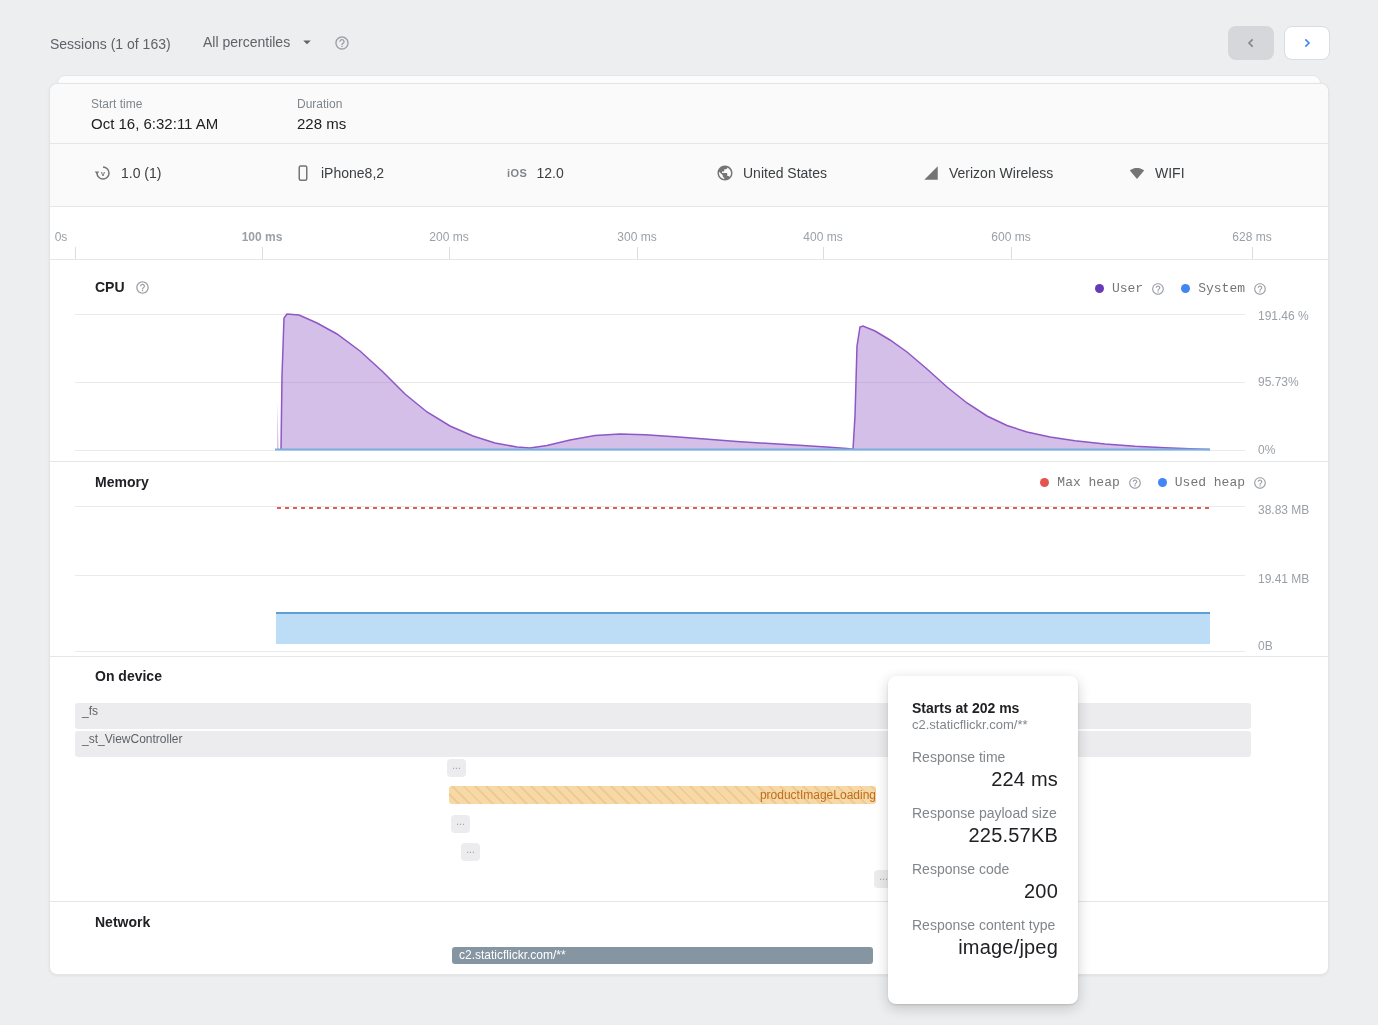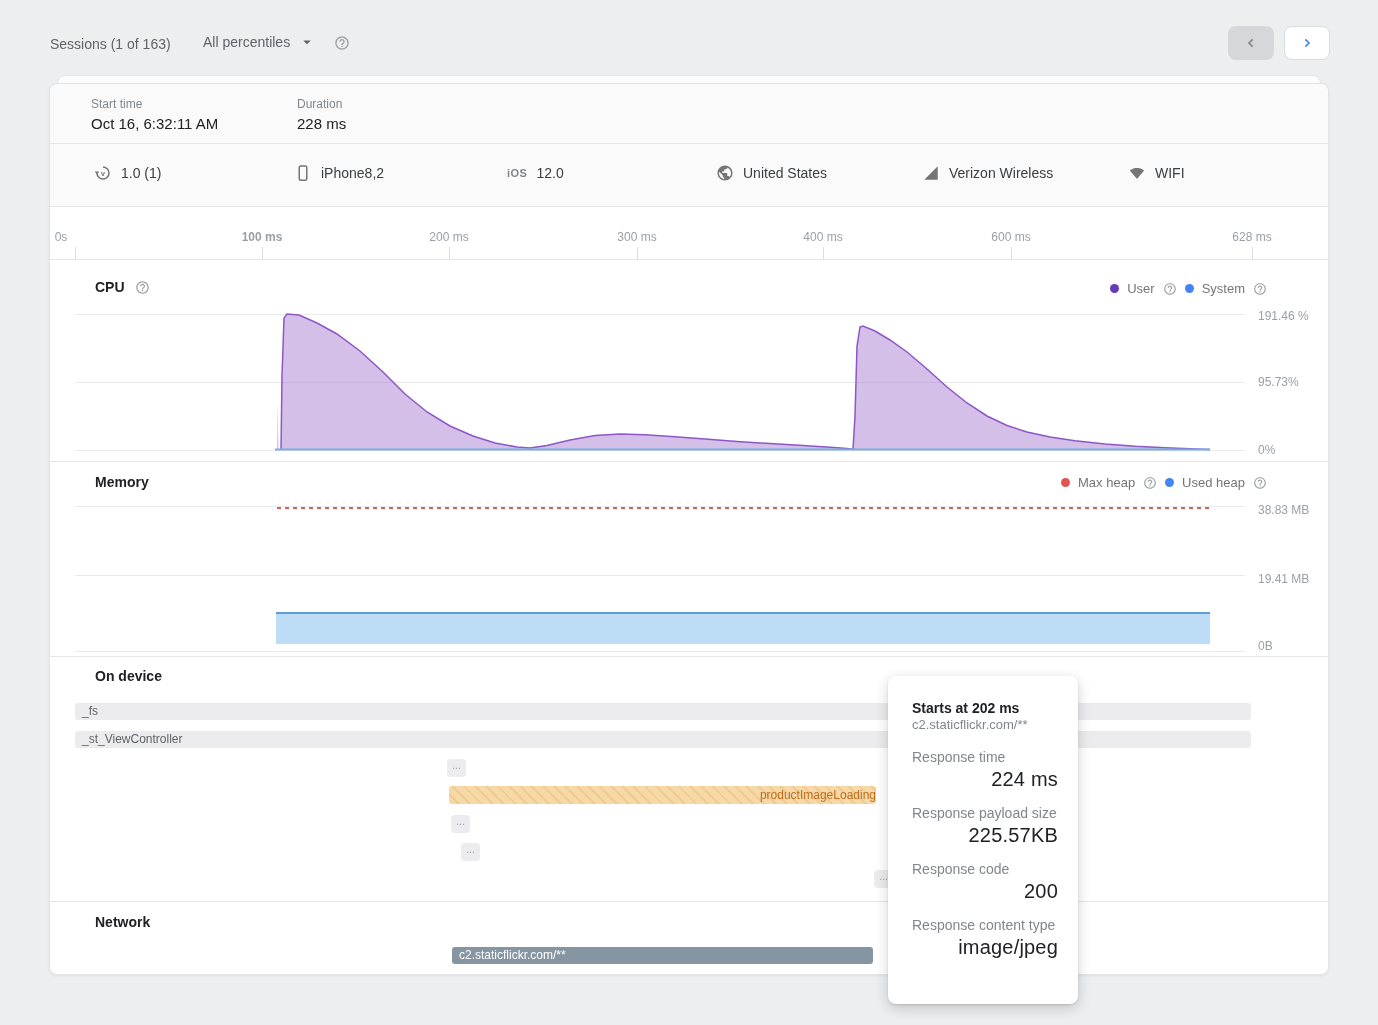--- a/index.html
+++ b/index.html
@@ -29,34 +29,34 @@
   .meta-value { position:absolute; font-size:15px; color:#202124; }
   
   .device-item { position:absolute; top:79px; display:flex; align-items:center; gap:9px; height:20px; }
   .device-item .lbl { font-size:14px; color:#3c4043; }
   .ios-glyph { font-size:11px; font-weight:bold; color:#80868b; letter-spacing:0.5px; }
   
   .tl-label { position:absolute; top:146px; transform:translateX(-50%); font-size:12px; color:#9aa0a6; white-space:nowrap; }
   .tl-tick { position:absolute; top:163px; width:1px; height:12px; background:#dadce0; }
   
   .section-title { position:absolute; left:25px; font-size:14px; font-weight:bold; color:#202124; display:flex; align-items:center; gap:10px;margin-left:20px; }
-  .legend { position:absolute; right:61px; display:flex; align-items:center; gap:8px; }
+  .legend { position:absolute; right:61px; display:flex; align-items:center; gap:16px;font-family:Liberation Mono, monospace; }
   .legend .item { display:flex; align-items:center; gap:8px; }
   .legend .dot { width:9px; height:9px; border-radius:50%; }
   .legend .txt { font-size:13px; color:#757575; }
   .gridline { position:absolute; left:25px; width:1170px; height:1px; background:#e8eaec; }
   .axis-lab { position:absolute; left:1208px; width:58px; font-size:12px; color:#9aa0a6; line-height:16px; }
   .cpu-svg { position:absolute; left:25px; top:222px; }
   
   .maxheap-line { position:absolute; left:227px; top:423px; width:933px; height:2px;
       background:repeating-linear-gradient(90deg,#dd5f53 0 4px,transparent 4px 8px); }
   .usedheap-band { position:absolute; left:226px; top:528px; width:934px; height:32px;
       background:#bddcf6; border-top:2px solid #5e9fd8; }
   
-  .trace-bar { position:absolute; height:17px; background:#ececee; border-radius:3px;
+  .trace-bar { position:absolute; height:26px; background:#ececee; border-radius:3px;
       font-size:12px; color:#5f6368; line-height:17px; padding-left:7px; overflow:hidden; white-space:nowrap; cursor:pointer; }
   .chip { position:absolute; width:19px; height:18px; background:#ececee; border-radius:4px;
       font-size:10px; color:#9aa0a6; text-align:center; line-height:14px; cursor:pointer; }
   .product-bar { position:absolute; left:399px; top:702px; width:427px; height:18px; border-radius:3px;
       background:repeating-linear-gradient(45deg,#f7d9a7 0 6px,#efcb92 6px 8px);
       font-size:12px; color:#bf6d1d; line-height:18px; padding-left:6px; overflow:hidden; white-space:nowrap; cursor:pointer;text-align:right; }
   .net-bar { position:absolute; left:402px; top:863px; width:421px; height:17px; background:#8595a2; border-radius:3px;
       font-size:12px; color:#fff; line-height:17px; padding-left:7px; overflow:hidden; white-space:nowrap; cursor:pointer; }
   
   .tooltip { position:absolute; left:888px; top:676px; width:190px; height:328px; background:#fff;

